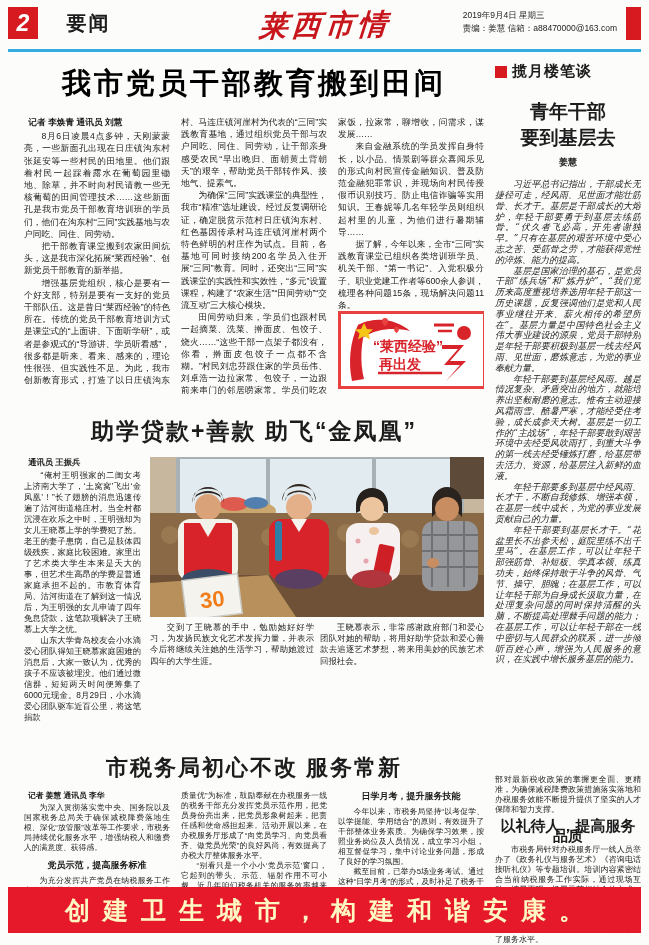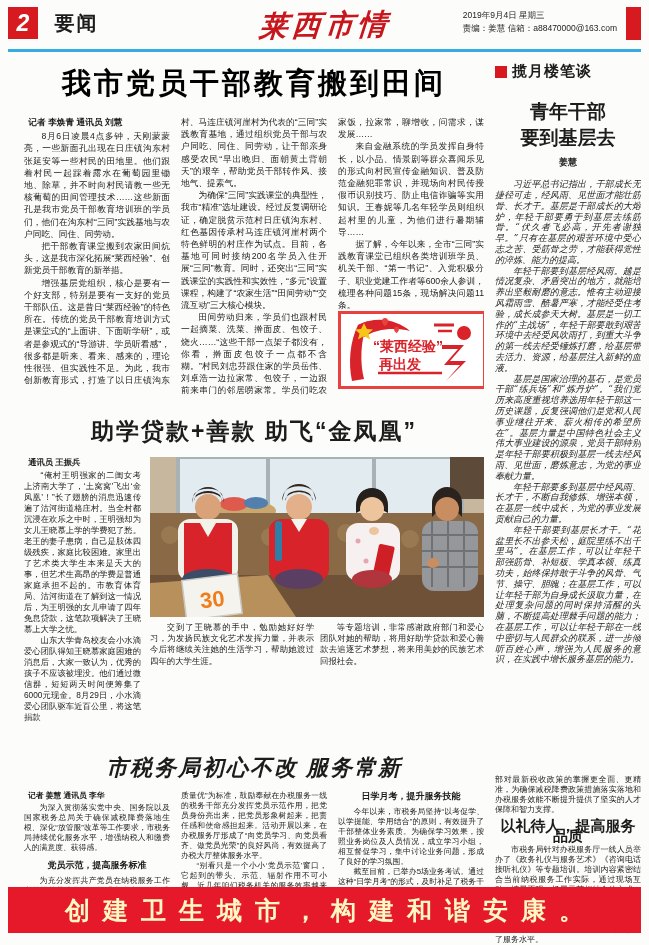--- a/index.html
+++ b/index.html
@@ -4,21 +4,21 @@
 <style>
   html,body{margin:0;padding:0;background:#888;}
   .page{
     width:649px;height:945px;background:#fcfcfa;position:relative;margin:0 auto;
     font-family:"Liberation Sans","DejaVu Sans",sans-serif;color:#1c1c1c;overflow:hidden;
   }
   
   .hdr{position:relative;height:40px;padding:7px 8px 0 8px;}
   .pagenum-box{display:inline-block;vertical-align:top;width:30px;height:32px;background:#d71a20;
     color:#fff;font-size:23px;font-weight:bold;font-style:italic;text-align:center;line-height:32px;}
-  .section-name{display:inline-block;vertical-align:top;margin-left:12px;font-size:20px;font-weight:bold;line-height:32px;letter-spacing:2px;}
+  .section-name{display:inline-block;vertical-align:top;margin-left:24px;font-size:20px;font-weight:bold;line-height:32px;letter-spacing:2px;}
   .masthead{position:absolute;left:50%;top:6px;transform:translateX(-50%) rotate(-1deg) skewX(-5deg);
     font-family:"DejaVu Serif","Liberation Serif",serif;font-weight:bold;font-style:italic;
     font-size:29px;color:#c8161d;letter-spacing:4px;white-space:nowrap;}
   .hdr-right{position:absolute;right:32px;top:9px;font-size:8.5px;line-height:1.55;color:#222;text-align:left;}
   .hdr-redbar{position:absolute;right:8px;top:7px;width:15px;height:33px;background:#d71a20;}
   .cyan-line{height:3px;background:#36ade0;margin:2px 8px 0 8px;}
   
   .content{display:flex;gap:11px;padding:6px 8px 0 24px;}
   .main{width:460px;flex:none;}
   .sidebar{width:146px;flex:none;display:flex;flex-direction:column;}
@@ -32,21 +32,21 @@
   
   .a2-title{font-size:23px;font-weight:bold;text-align:center;margin:12px 0 10px 0;letter-spacing:2px;}
   .a2-wrap{display:flex;gap:9px;height:286px;overflow:hidden;}
   .a2-left{width:117px;flex:none;font-size:8.3px;line-height:11px;text-align:justify;overflow:hidden;}
   .a2-right{flex:1;}
   .photo-frame{width:334px;height:160px;background:#c9bba4;}
   .captions{display:flex;gap:6px;margin-top:5px;font-size:8.4px;line-height:11.2px;text-align:justify;}
   .caption{width:50%;}
   .caption p{margin:0;text-indent:2em;}
   
-  .a3-title{font-size:22px;font-weight:bold;text-align:center;margin:10px 0 8px 0;letter-spacing:2px;font-style:italic;}
+  .a3-title{font-size:22px;font-weight:bold;text-align:center;margin:10px 0 8px 0;letter-spacing:2px;}
   .a3-body{column-count:3;column-gap:11px;height:162px;font-size:7.8px;line-height:10px;
     text-align:justify;overflow:hidden;}
   .subhead{font-size:9px;font-weight:bold;text-align:center;margin:7px 0 6px 0;}
   
   .sb-tag{display:flex;align-items:center;gap:5px;margin:4px 0 16px 0;}
   .sb-sq{width:12px;height:12px;background:#d71a20;flex:none;}
   .sb-tag-label{font-size:15px;font-weight:bold;letter-spacing:1px;}
   .sb-title{text-align:center;font-family:"DejaVu Serif","Liberation Serif",serif;
     font-size:19px;font-weight:bold;line-height:1.35;margin:2px 0 4px 0;}
   .sb-author{text-align:center;font-size:9px;font-weight:bold;margin:2px 0 10px 0;}
@@ -194,21 +194,21 @@
                   <rect x="34" y="120" width="56" height="40" fill="#f4f3ee" stroke="#c9c9c4" stroke-width="1.5"></rect>
                   <text x="62" y="150" text-anchor="middle" font-size="22" font-weight="bold" fill="#f07d1a">30</text>
                 </g>
               </svg>
             </div>
             <div class="captions">
               <div class="caption">
                 <p>交到了王晓慕的手中，勉励她好好学习，为发扬民族文化艺术发挥力量，并表示今后将继续关注她的生活学习，帮助她渡过四年的大学生涯。</p>
               </div>
               <div class="caption">
-                <p>等专题培训，非常感谢政府部门和爱心团队对她的帮助，将用好助学贷款和爱心善款去追逐艺术梦想，将来用美妙的民族艺术回报社会。</p>
+                <p>王晓慕表示，非常感谢政府部门和爱心团队对她的帮助，将用好助学贷款和爱心善款去追逐艺术梦想，将来用美妙的民族艺术回报社会。</p>
               </div>
             </div>
           </div>
         </div>
       </section>
 
       <section>
         <h3 class="a3-title">市税务局初心不改 服务常新</h3>
         <div class="a3-body">
           <p class="byline">记者 姜慧 通讯员 李华</p>
@@ -232,22 +232,22 @@
         <span class="sb-sq"></span>
         <span class="sb-tag-label">揽月楼笔谈</span>
       </div>
       <div class="sb-title">
         <div>青年干部</div>
         <div>要到基层去</div>
       </div>
       <div class="sb-author">姜慧</div>
       <div class="sb-essay">
           <p class="para">习近平总书记指出，干部成长无捷径可走，经风雨、见世面才能壮筋骨、长才干。基层是干部成长的大熔炉，年轻干部要勇于到基层去练筋骨。“伏久者飞必高，开先者谢独早。”只有在基层的艰苦环境中受心志之苦、受筋骨之劳，才能获得党性的淬炼、能力的提高。</p>
+          <p class="para">基层是国家治理的基石，是党员干部“练兵场”和“炼丹炉”。“我们党历来高度重视培养选用年轻干部这一历史课题，反复强调他们是党和人民事业继往开来、薪火相传的希望所在”。基层力量是中国特色社会主义伟大事业建设的源泉，党员干部特别是年轻干部要积极到基层一线去经风雨、见世面，磨炼意志，为党的事业奉献力量。</p>
           <p class="para">年轻干部要到基层经风雨。越是情况复杂、矛盾突出的地方，就能培养出坚毅耐磨的意志。惟有主动迎接风霜雨雪、酷暑严寒，才能经受住考验，成长成参天大树。基层是一切工作的“主战场”，年轻干部要敢到艰苦环境中去经受风吹雨打，到重大斗争的第一线去经受锤炼打磨，给基层带去活力、资源，给基层注入新鲜的血液。</p>
-          <p class="para">基层是国家治理的基石，是党员干部“练兵场”和“炼丹炉”。“我们党历来高度重视培养选用年轻干部这一历史课题，反复强调他们是党和人民事业继往开来、薪火相传的希望所在”。基层力量是中国特色社会主义伟大事业建设的源泉，党员干部特别是年轻干部要积极到基层一线去经风雨、见世面，磨炼意志，为党的事业奉献力量。</p>
           <p class="para">年轻干部要多到基层中经风雨、长才干，不断自我修炼、增强本领，在基层一线中成长，为党的事业发展贡献自己的力量。</p>
           <p class="para">年轻干部要到基层长才干。“花盆里长不出参天松，庭院里练不出千里马”。在基层工作，可以让年轻干部强筋骨、补短板、学真本领、练真功夫，始终保持敢于斗争的风骨、气节、操守、胆魄；在基层工作，可以让年轻干部为自身成长汲取力量，在处理复杂问题的同时保持清醒的头脑，不断提高处理棘手问题的能力；在基层工作，可以让年轻干部在一线中密切与人民群众的联系，进一步倾听百姓心声，增强为人民服务的意识，在实践中增长服务基层的能力。</p>
         </div>
       <div class="sb-tax">
         <p class="cont">部对最新税收政策的掌握更全面、更精准，为确保减税降费政策措施落实落地和办税服务效能不断提升提供了坚实的人才保障和智力支撑。</p>
         <h4 class="subhead">以礼待人，提高服务品质</h4>
         <div>
             <p class="para">市税务局针对办税服务厅一线人员举办了《政务礼仪与服务艺术》《咨询电话接听礼仪》等专题培训。培训内容紧密结合当前纳税服务工作实际，通过现场互动、情景再现、场景示范相结合的方式，讲解了接待前、接待时、接待后以及咨询电话接听时的礼仪细节问题。</p>
             <p class="para">通过培训，干部们深刻领会了政务礼仪与服务艺术的精髓，在更高层次上提升了服务水平。</p>
           </div>

